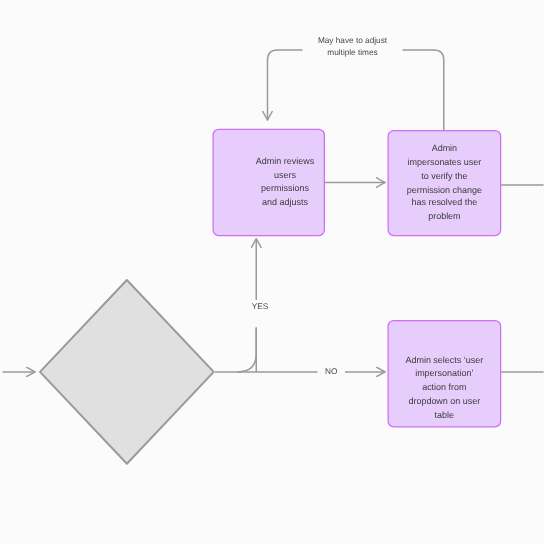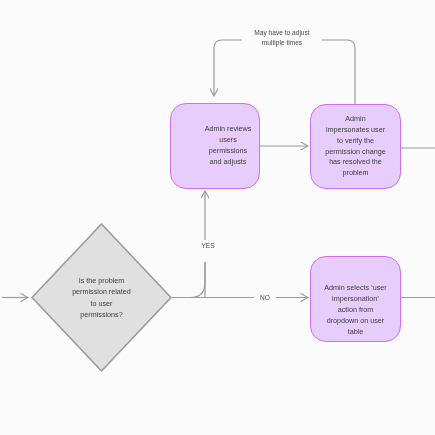--- a/index.html
+++ b/index.html
@@ -31,21 +31,21 @@
     position: absolute;
     box-sizing: border-box;
     display: flex;
     align-items: center;
     justify-content: center;
     text-align: center;
   }
   .proc {
     background: #e7cdfb;
     border: 1.6px solid #d06ef3;
-    border-radius: 16px;
+    border-radius: 5px;
     color: #3b3b3b;
     font-size: 7.2px;
     line-height: 1.52;
     padding: 3px 6px;
   }
   .proc .txt {
     white-space: pre-line;
     display: block;
   }
   .decision {
@@ -107,24 +107,20 @@
     <path d="M 401 297.5 L 435 297.5" fill="none" stroke="#9a9a9a" stroke-width="1.2"></path>
 
     <path d="M 355 104 L 355 48 Q 355 40 347 40 L 314 40" fill="none" stroke="#9a9a9a" stroke-width="1.2"></path>
     <path d="M 245 40 L 222 40 Q 214 40 214 48 L 214 96" fill="none" stroke="#9a9a9a" stroke-width="1.2" marker-end="url(#arrow)"></path>
   </svg>
 
   <div class="node decision" style="left:30px; top:222px;">
     <svg class="dshape" viewBox="0 0 143 151">
       <polygon points="71.5,2 141,75.5 71.5,149 2,75.5" fill="#e0e0e0" stroke="#9a9a9a" stroke-width="1.6" stroke-linejoin="round"></polygon>
     </svg>
-    <div class="dlabel">Is the problem
-permission related
-to user
-permissions?</div>
   </div>
 
   <div class="node proc" style="left:170px; top:103px; width:90px; height:86px;padding-left:32px;">
     <span class="txt">Admin reviews
 users permissions
 and adjusts</span>
   </div>
 
   <div class="node proc" style="left:310px; top:104px; width:91px; height:85px;">
     <span class="txt">Admin

